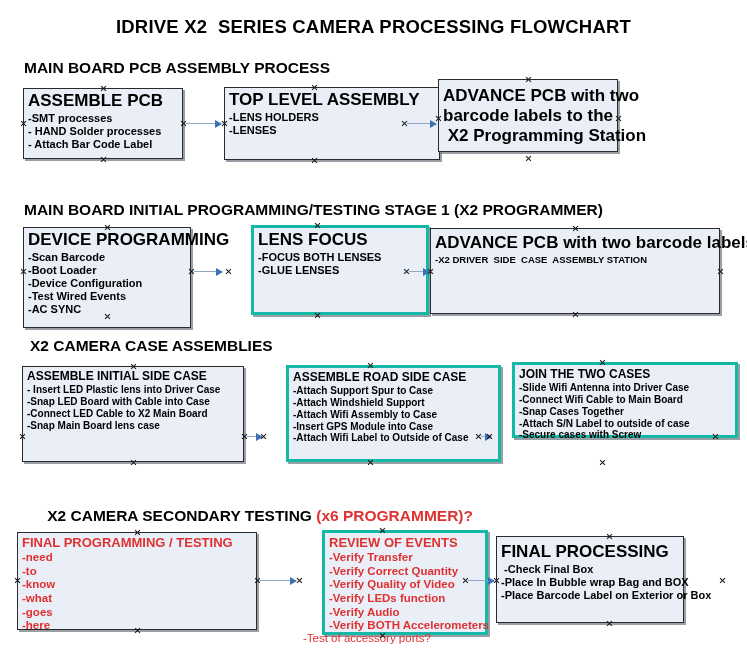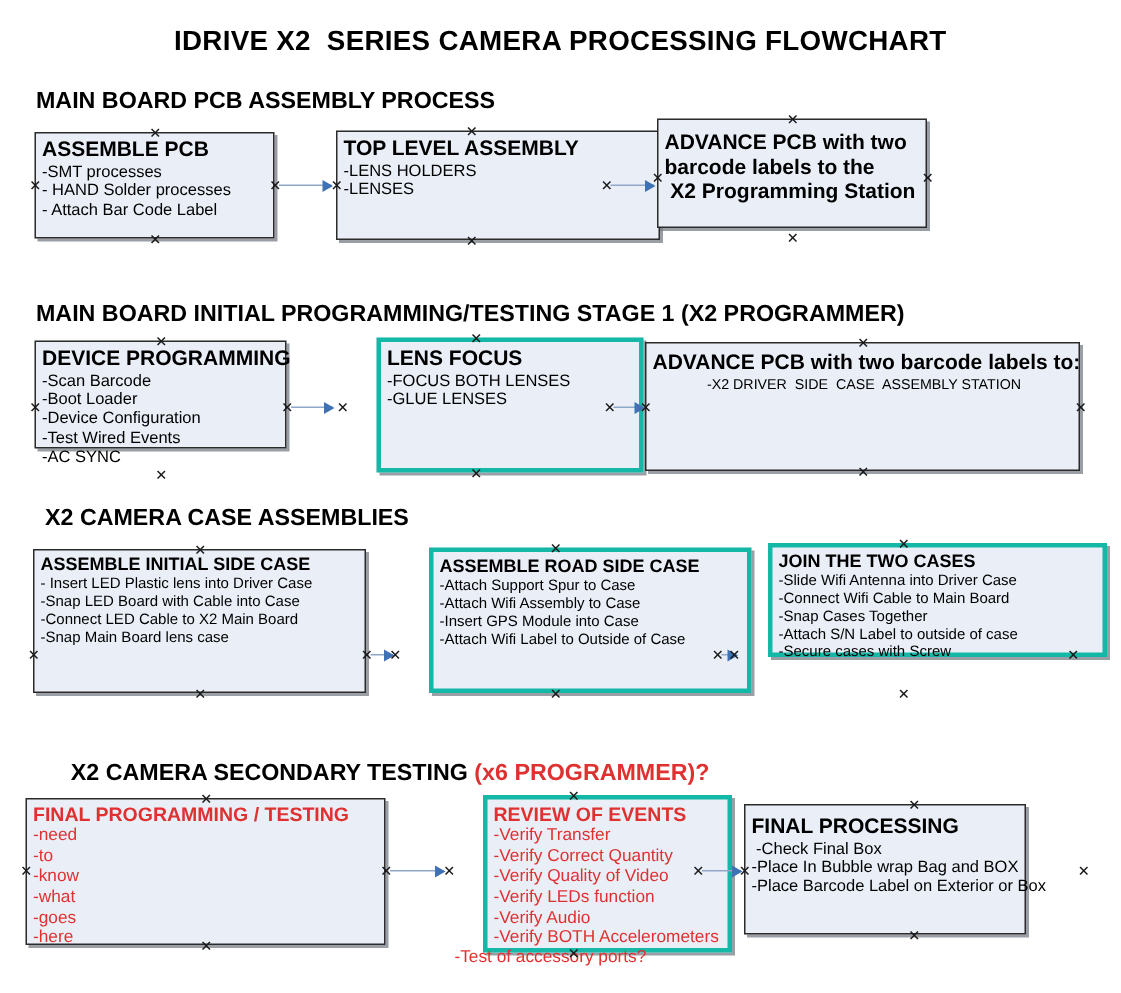--- a/index.html
+++ b/index.html
@@ -43,34 +43,34 @@
   .box.grayframe{
     border:3px solid #14b8a6;
     margin-left:23px;
   }
   .box-inner{
     position:absolute;
     left:4px;top:2px;right:2px;
     line-height:1.18;
   }
   .bt{
-    font-size:14px;font-weight:bold;
+    font-size:17px;font-weight:bold;
     display:block;white-space:pre;
     margin-bottom:1px;
   }
   .bl{
-    font-size:11px;font-weight:normal;
+    font-size:11px;font-weight:bold;
     display:block;white-space:pre;
   }
   .box.red .bt{color:#e03131;font-size:13px;}
   .box.red .bl{color:#e03131;font-size:11.5px;}
 
   .bt.sm{font-size:12px;}
   .bl.sm{font-size:10px;}
-  .bl.tiny{font-size:9.5px;text-align:center;}
+  .bl.tiny{font-size:9.5px;}
 
   
   .overflow-line{
     position:absolute;
     font-size:11.5px;color:#e03131;white-space:pre;
   }
 
   
   .conn{
     position:absolute;
@@ -146,21 +146,21 @@
  X2 Programming Station</span>
     </div>
   </div>
   <div class="hx" style="left:528px;top:79px;"></div>
   <div class="hx" style="left:528px;top:158px;"></div>
   <div class="hx" style="left:438px;top:118px;"></div>
   <div class="hx" style="left:618px;top:118px;"></div>
 
   <div class="section-head" style="left:24px;top:201px;">MAIN BOARD INITIAL PROGRAMMING/TESTING STAGE 1 (X2 PROGRAMMER)</div>
 
-  <div class="box" style="left:23px;top:227px;width:168px;height:72px;">
+  <div class="box" style="left:23px;top:227px;width:168px;height:101px;">
     <div class="box-inner">
       <span class="bt">DEVICE PROGRAMMING</span>
       <span class="bl">-Scan Barcode</span>
       <span class="bl">-Boot Loader</span>
       <span class="bl">-Device Configuration</span>
       <span class="bl">-Test Wired Events</span>
       <span class="bl">-AC SYNC</span>
     </div>
   </div>
   <div class="hx" style="left:107px;top:227px;"></div>
@@ -210,20 +210,21 @@
   <div class="hx" style="left:133px;top:462px;"></div>
   <div class="hx" style="left:22px;top:436px;"></div>
   <div class="hx" style="left:244px;top:436px;"></div>
 
   <div class="conn" style="left:247px;top:436px;width:15px;"></div>
 
   <div class="box grayframe" style="left:263px;top:365px;width:215px;height:97px;">
     <div class="box-inner">
       <span class="bt sm">ASSEMBLE ROAD SIDE CASE</span>
       <span class="bl sm">-Attach Support Spur to Case</span>
+      <span class="bl sm">-Attach Windshield Support</span>
       <span class="bl sm">-Attach Wifi Assembly to Case</span>
       <span class="bl sm">-Insert GPS Module into Case</span>
       <span class="bl sm">-Attach Wifi Label to Outside of Case</span>
     </div>
   </div>
   <div class="hx" style="left:370px;top:365px;"></div>
   <div class="hx" style="left:370px;top:462px;"></div>
   <div class="hx" style="left:263px;top:436px;"></div>
   <div class="hx" style="left:478px;top:436px;"></div>
 

